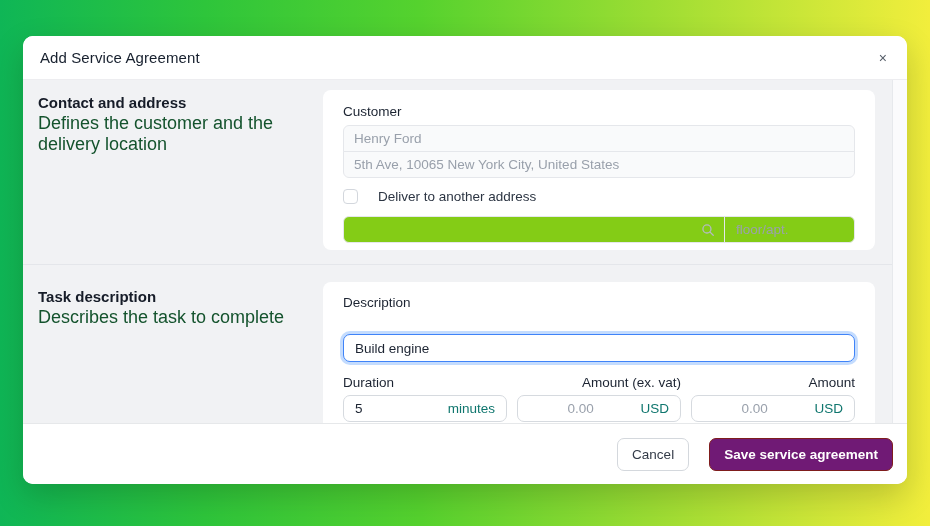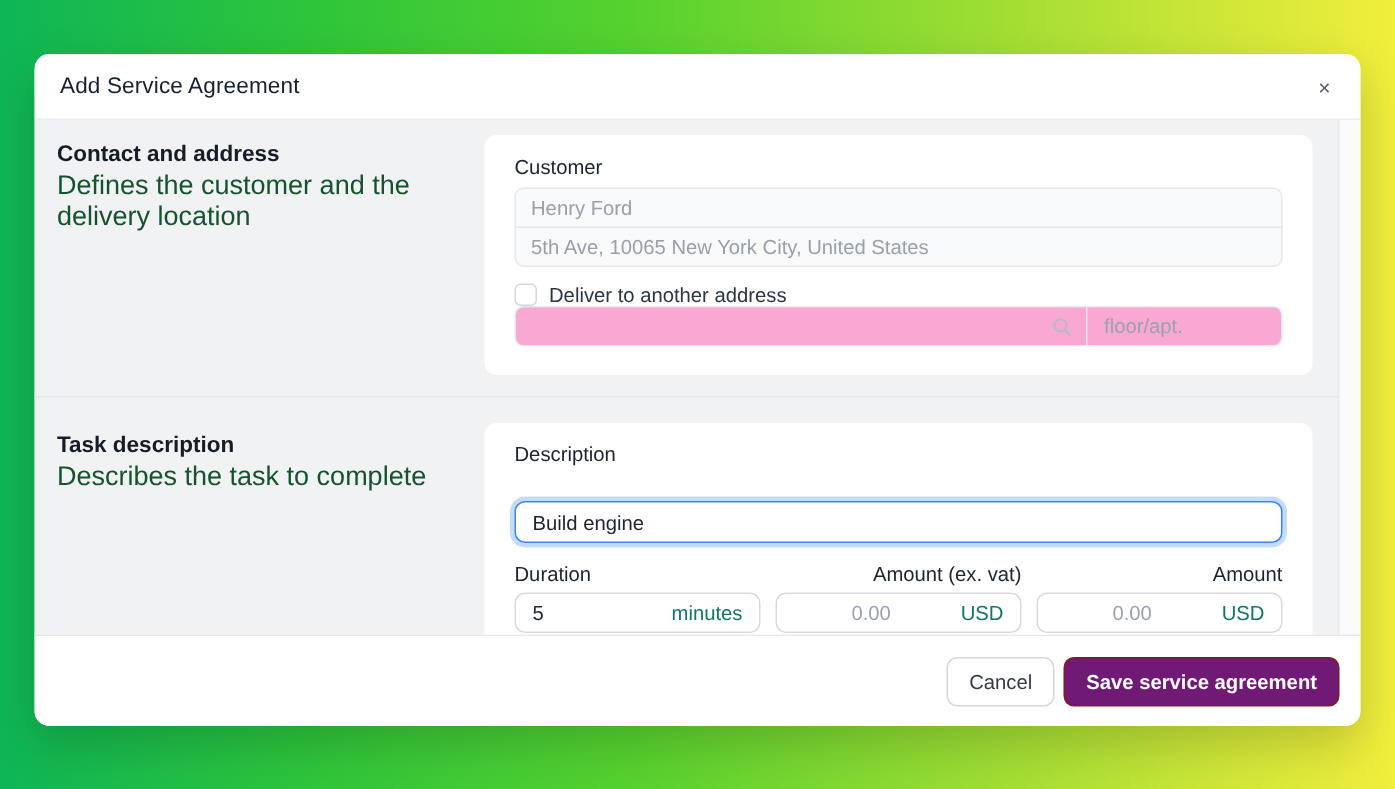--- a/index.html
+++ b/index.html
@@ -44,29 +44,29 @@
   .card.task-card{height:152px;padding-top:13px;}
   .field-label{display:block;font-size:13.5px;font-weight:500;color:#1c2432;margin-bottom:6px;}
   .stacked-inputs{display:flex;flex-direction:column;}
   .ghost-input{
     display:block;width:100%;box-sizing:border-box;height:27px;
     background:#f9fafb;border:1px solid #e5e7eb;border-radius:0;
     font-family:inherit;font-size:13.5px;color:#99a0ab;padding:0 10px;outline:none;
   }
   .ghost-input.top{border-radius:6px 6px 0 0;}
   .ghost-input.bottom{border-radius:0 0 6px 6px;margin-top:-1px;}
-  .checkbox-row{display:flex;align-items:center;margin-top:11px;gap:8px;}
+  .checkbox-row{display:flex;align-items:center;margin-top:11px;gap:20px;}
   .checkbox{
     width:15px;height:15px;box-sizing:border-box;background:#fff;
     border:1px solid #d3d7dd;border-radius:4px;flex:none;cursor:pointer;
   }
   .checkbox-label{font-size:13.5px;color:#2c3543;}
   .addr-row{
-    display:flex;align-items:stretch;margin-top:0;height:27px;box-sizing:border-box;
-    background:#f9a8d4;border:1px solid #e5e7eb;border-radius:6px;overflow:hidden;
+    display:flex;align-items:stretch;margin-top:12px;height:27px;box-sizing:border-box;
+    background:#84cc16;border:1px solid #e5e7eb;border-radius:6px;overflow:hidden;
   }
   .addr-search{flex:1;display:flex;align-items:center;}
   .addr-search input{
     flex:1;border:none;background:transparent;outline:none;height:100%;
     font-family:inherit;font-size:13.5px;color:#3a4250;padding:0 10px;
   }
   .search-icon-wrap{flex:none;display:flex;align-items:center;padding-right:9px;}
   .addr-vdivider{width:1px;background:#e5e7eb;flex:none;}
   .floor-input{
     width:129px;flex:none;border:none;background:transparent;outline:none;
@@ -93,21 +93,21 @@
   }
   .input-shell input.align-right{text-align:center;}
   .input-shell input::placeholder{color:#9aa1ac;}
   .input-suffix{flex:none;font-size:13.5px;color:#0f766e;}
   .scroll-track{
     position:absolute;top:0;right:0;bottom:0;width:14px;
     background:#fbfbfc;border-left:1px solid #e7e9ec;
   }
   .modal-footer{
     height:60px;flex:none;background:#fff;border-top:1px solid #e6e8ea;
-    display:flex;align-items:center;justify-content:flex-end;gap:6px;padding:0 14px;
+    display:flex;align-items:center;justify-content:flex-end;gap:20px;padding:0 14px;
   }
   .btn{
     height:33px;border-radius:7px;font-family:inherit;font-size:13.5px;
     cursor:pointer;box-sizing:border-box;
   }
   .btn-cancel{
     background:#fff;border:1px solid #d4d8dd;color:#333b48;padding:0 14px;font-weight:400;
   }
   .btn-save{
     background:#701a75;border:1px solid #7f1d1d;color:#fff;padding:0 14px;font-weight:700;

